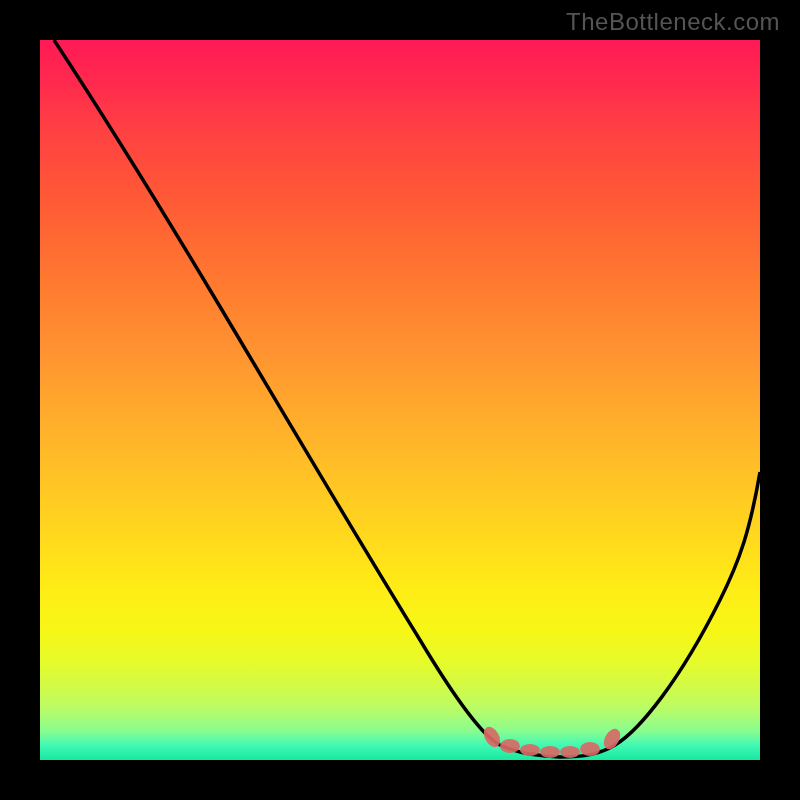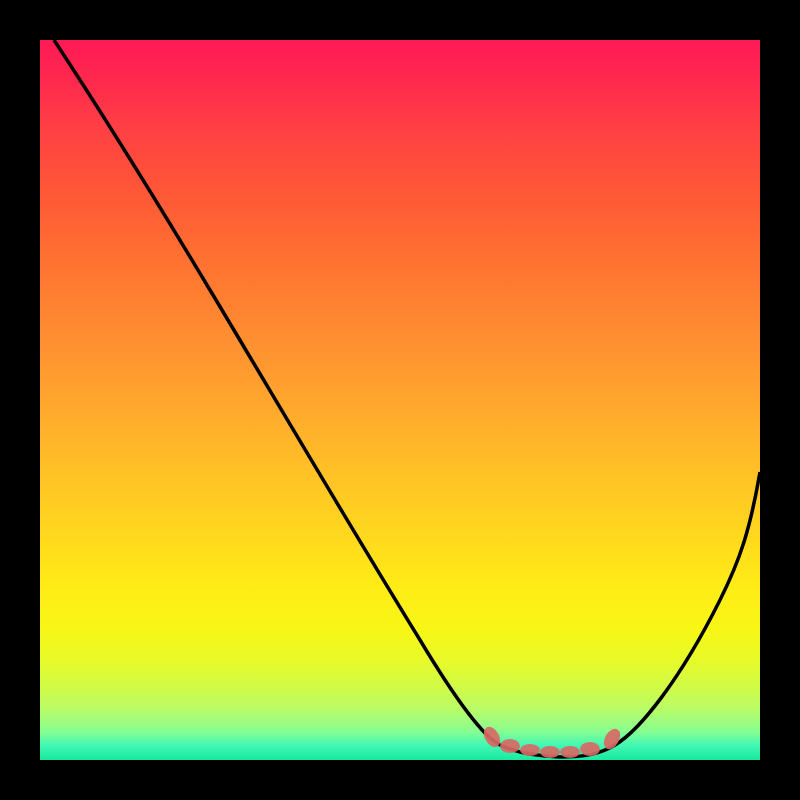--- a/index.html
+++ b/index.html
@@ -58,20 +58,21 @@
     left: 0;
     top: 0;
     width: 720px;
     height: 720px;
   }
 </style>
 </head>
 <body>
 
 <div class="chart-container">
+  <div class="watermark">TheBottleneck.com</div>
   <div class="plot-area">
     <svg class="curve" viewBox="0 0 720 720" preserveAspectRatio="none">
       <path fill="none" stroke="#000" stroke-width="3.5" d="M 14 0
            C 60 70, 110 150, 170 250
            C 230 350, 300 470, 380 600
            C 410 650, 440 695, 460 705
            C 475 712, 495 716, 520 717
            C 545 717, 560 714, 575 705
            C 600 690, 640 640, 680 560
            C 700 520, 710 490, 720 432"></path>

